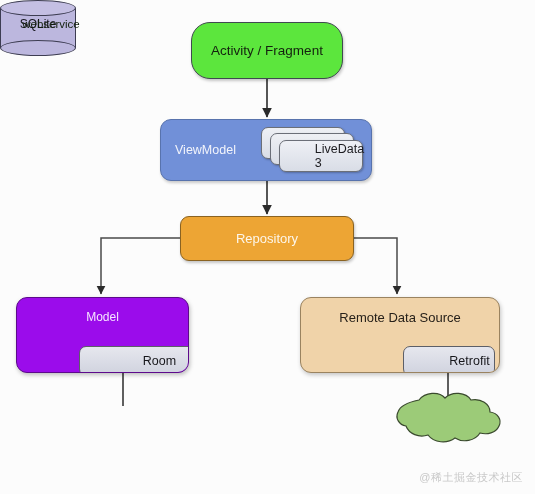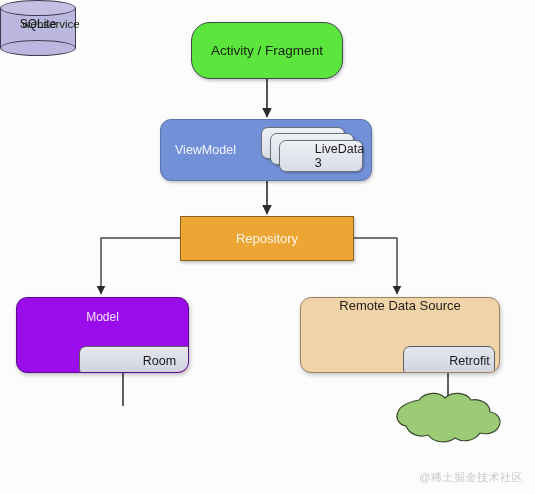--- a/index.html
+++ b/index.html
@@ -81,21 +81,21 @@
     left: 18px; top: 13px;
     display: flex; align-items: center; justify-content: center;
     color: #1c1c20; font-size: 12.5px;
   }
   
   #repository {
     left: 180px; top: 216px;
     width: 174px; height: 45px;
     background: #eda534;
     border: 1px solid #8a6322;
-    border-radius: 0;
+    border-radius: 9px;
     color: #fdf6ea;
     font-size: 13px;
     box-shadow: 1px 2px 3px rgba(0,0,0,0.22);
   }
   
   #model {
     left: 16px; top: 297px;
     width: 173px; height: 76px;
     background: #9b0ceb;
     border: 1px solid #5d0a8c;
@@ -116,20 +116,21 @@
     background: #f0d3a9;
     border: 1px solid #9a8360;
     border-radius: 11px;
     align-items: flex-start;
     overflow: hidden;
     box-shadow: 1px 2px 4px rgba(0,0,0,0.22);
   }
   #remote .node-title {
     color: #27211a;
     font-size: 13px;
+    margin-top: 12px;
   }
   
   .subbox {
     position: absolute;
     box-sizing: border-box;
     height: 30px;
     border: 1px solid #5c5f68;
     border-radius: 7px;
     background: linear-gradient(#e6e7ee, #cfd2de);
     display: flex;

